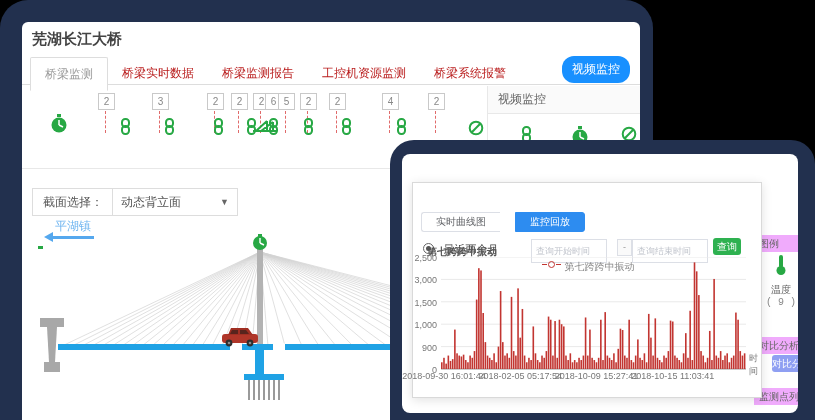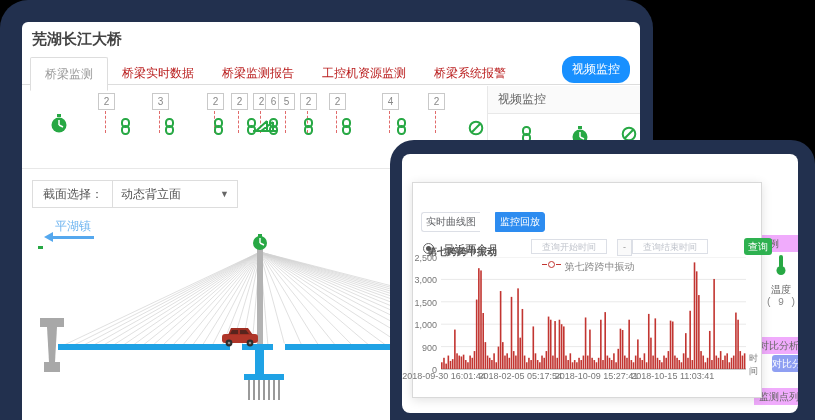--- a/index.html
+++ b/index.html
@@ -20,21 +20,21 @@
   .video-btn{position:absolute;right:10px;top:34px;background:#1890ff;color:#fff;font-size:12px;
              padding:5px 10px;border-radius:12px;cursor:pointer;}
   
   .sensor-strip{position:absolute;left:0;top:64px;width:465px;height:82px;}
   .badge{position:absolute;top:7px;width:15px;height:15px;border:1px solid #c9c9c9;background:#fff;
          color:#888;font-size:10px;line-height:15px;text-align:center;}
   .dashline{position:absolute;top:25px;width:0;height:22px;border-left:1px dashed #e06a6a;}
   .s-icon{position:absolute;top:32px;}
   
   .divider{position:absolute;left:0;top:146px;width:618px;height:0;border-top:1px solid #e8e8e8;}
-  .toolbar{position:absolute;left:10px;top:158px;height:26px;}
+  .toolbar{position:absolute;left:10px;top:166px;height:26px;}
   .sec-box{display:inline-flex;align-items:center;border:1px solid #ddd;height:26px;}
   .sec-label{font-size:12px;color:#555;padding:0 10px;}
   .sec-select{display:inline-flex;align-items:center;justify-content:space-between;border:1px solid #ddd;
               height:26px;width:108px;margin:-1px;padding:0 8px;font-size:12px;color:#555;background:#fff;cursor:pointer;}
   .caret{font-size:9px;color:#666;}
   .zoom-btn{display:inline-block;border:1px solid #ddd;background:#fff;color:#555;font-size:12px;
             height:24px;line-height:24px;padding:0 14px;margin-left:16px;cursor:pointer;vertical-align:top;}
   .dir-label{position:absolute;left:33px;top:196px;font-size:12px;color:#6fb5f0;}
   .dir-arrow{position:absolute;left:26px;top:214px;width:46px;height:3px;background:#55a8ee;}
   .dir-arrow:before{content:"";position:absolute;left:-9px;top:-4px;border:5.5px solid transparent;
@@ -59,37 +59,37 @@
   .pw-temp .t-count{font-size:10px;color:#888;}
   .pw-compare-btn{position:absolute;left:370px;top:201px;width:40px;height:17px;background:#8f9ff2;
                   color:#fff;font-size:10px;line-height:17px;text-align:center;border-radius:3px;cursor:pointer;}
   
   .dialog{position:absolute;left:412px;top:182px;width:350px;height:216px;background:#fff;
           border:1px solid #d9d9d9;box-shadow:0 2px 10px rgba(0,0,0,.12);box-sizing:border-box;}
   .dlg-header{height:22px;border-bottom:1px solid #e8e8e8;position:relative;}
   .dlg-title{position:absolute;left:8px;top:5px;font-size:11px;font-weight:bold;color:#444;}
   .dlg-close{position:absolute;right:8px;top:3px;font-size:13px;color:#999;cursor:pointer;}
   .dlg-tabs{position:absolute;left:8px;top:28px;}
-  .dlg-tab{display:inline-block;font-size:10px;height:18px;line-height:18px;padding:0 4px;
+  .dlg-tab{display:inline-block;font-size:10px;height:18px;line-height:18px;padding:0 14px;
            border:1px solid #dcdfe6;color:#606266;background:#fff;cursor:pointer;}
   .dlg-tab:first-child{border-radius:3px 0 0 3px;border-right:none;}
   .dlg-tab:last-child{border-radius:0 3px 3px 0;margin-left:15px;}
   .dlg-tab.active{background:#2d8cf0;border-color:#2d8cf0;color:#fff;}
   .controls{position:absolute;left:10px;top:56px;width:330px;height:18px;}
   .radio{display:inline-block;width:9px;height:9px;border:1px solid #666;border-radius:50%;
          position:relative;vertical-align:-1px;margin-right:5px;cursor:pointer;}
   .radio:before{content:"";position:absolute;left:2px;top:2px;width:5px;height:5px;border-radius:50%;background:#555;}
   .radio-label{font-size:11px;color:#444;}
-  .ctl-input{position:absolute;top:0;height:15px;border:1px solid #dcdfe6;font-size:9px;color:#bbb;
-             padding:0 4px;box-sizing:border-box;width:76px;background:#fff;text-align:center;}
+  .ctl-input{position:absolute;top:0;height:24px;border:1px solid #dcdfe6;font-size:9px;color:#bbb;
+             padding:0 4px;box-sizing:border-box;width:76px;background:#fff;}
   .ctl-input::placeholder{color:#c0c4cc;font-size:9px;}
   .ctl-sep{position:absolute;top:0;left:194px;width:13px;height:15px;border:1px solid #dcdfe6;
            font-size:9px;color:#999;text-align:center;line-height:15px;background:#fafafa;}
   .query-btn{position:absolute;left:290px;top:-1px;width:28px;height:17px;background:#2eb150;color:#fff;
-             font-size:10px;line-height:17px;text-align:center;border-radius:3px;cursor:pointer;margin-left:31px;}
+             font-size:10px;line-height:17px;text-align:center;border-radius:3px;cursor:pointer;}
   .chart-legend{position:absolute;left:0;top:76px;width:350px;text-align:center;font-size:10px;color:#888;}
   .lg-marker{display:inline-block;vertical-align:2px;margin-right:4px;}
   .lg-line{display:inline-block;width:5px;height:1.5px;background:#c23531;vertical-align:3px;}
   .lg-circle{display:inline-block;width:5px;height:5px;border:1.5px solid #c23531;border-radius:50%;
              vertical-align:0px;margin:0 1px;}
   .chart-title{position:absolute;left:14px;top:62px;font-size:10px;font-weight:bold;color:#555;}
   .chart-wrap{position:absolute;left:0;top:72px;width:350px;height:140px;}
   .ylab{position:absolute;width:24px;text-align:right;font-size:9px;color:#777;}
   .xlab{position:absolute;top:116px;transform:translateX(-50%);font-size:9px;color:#777;white-space:nowrap;}
   .x-title{position:absolute;left:336px;top:97px;font-size:9px;color:#777;}

